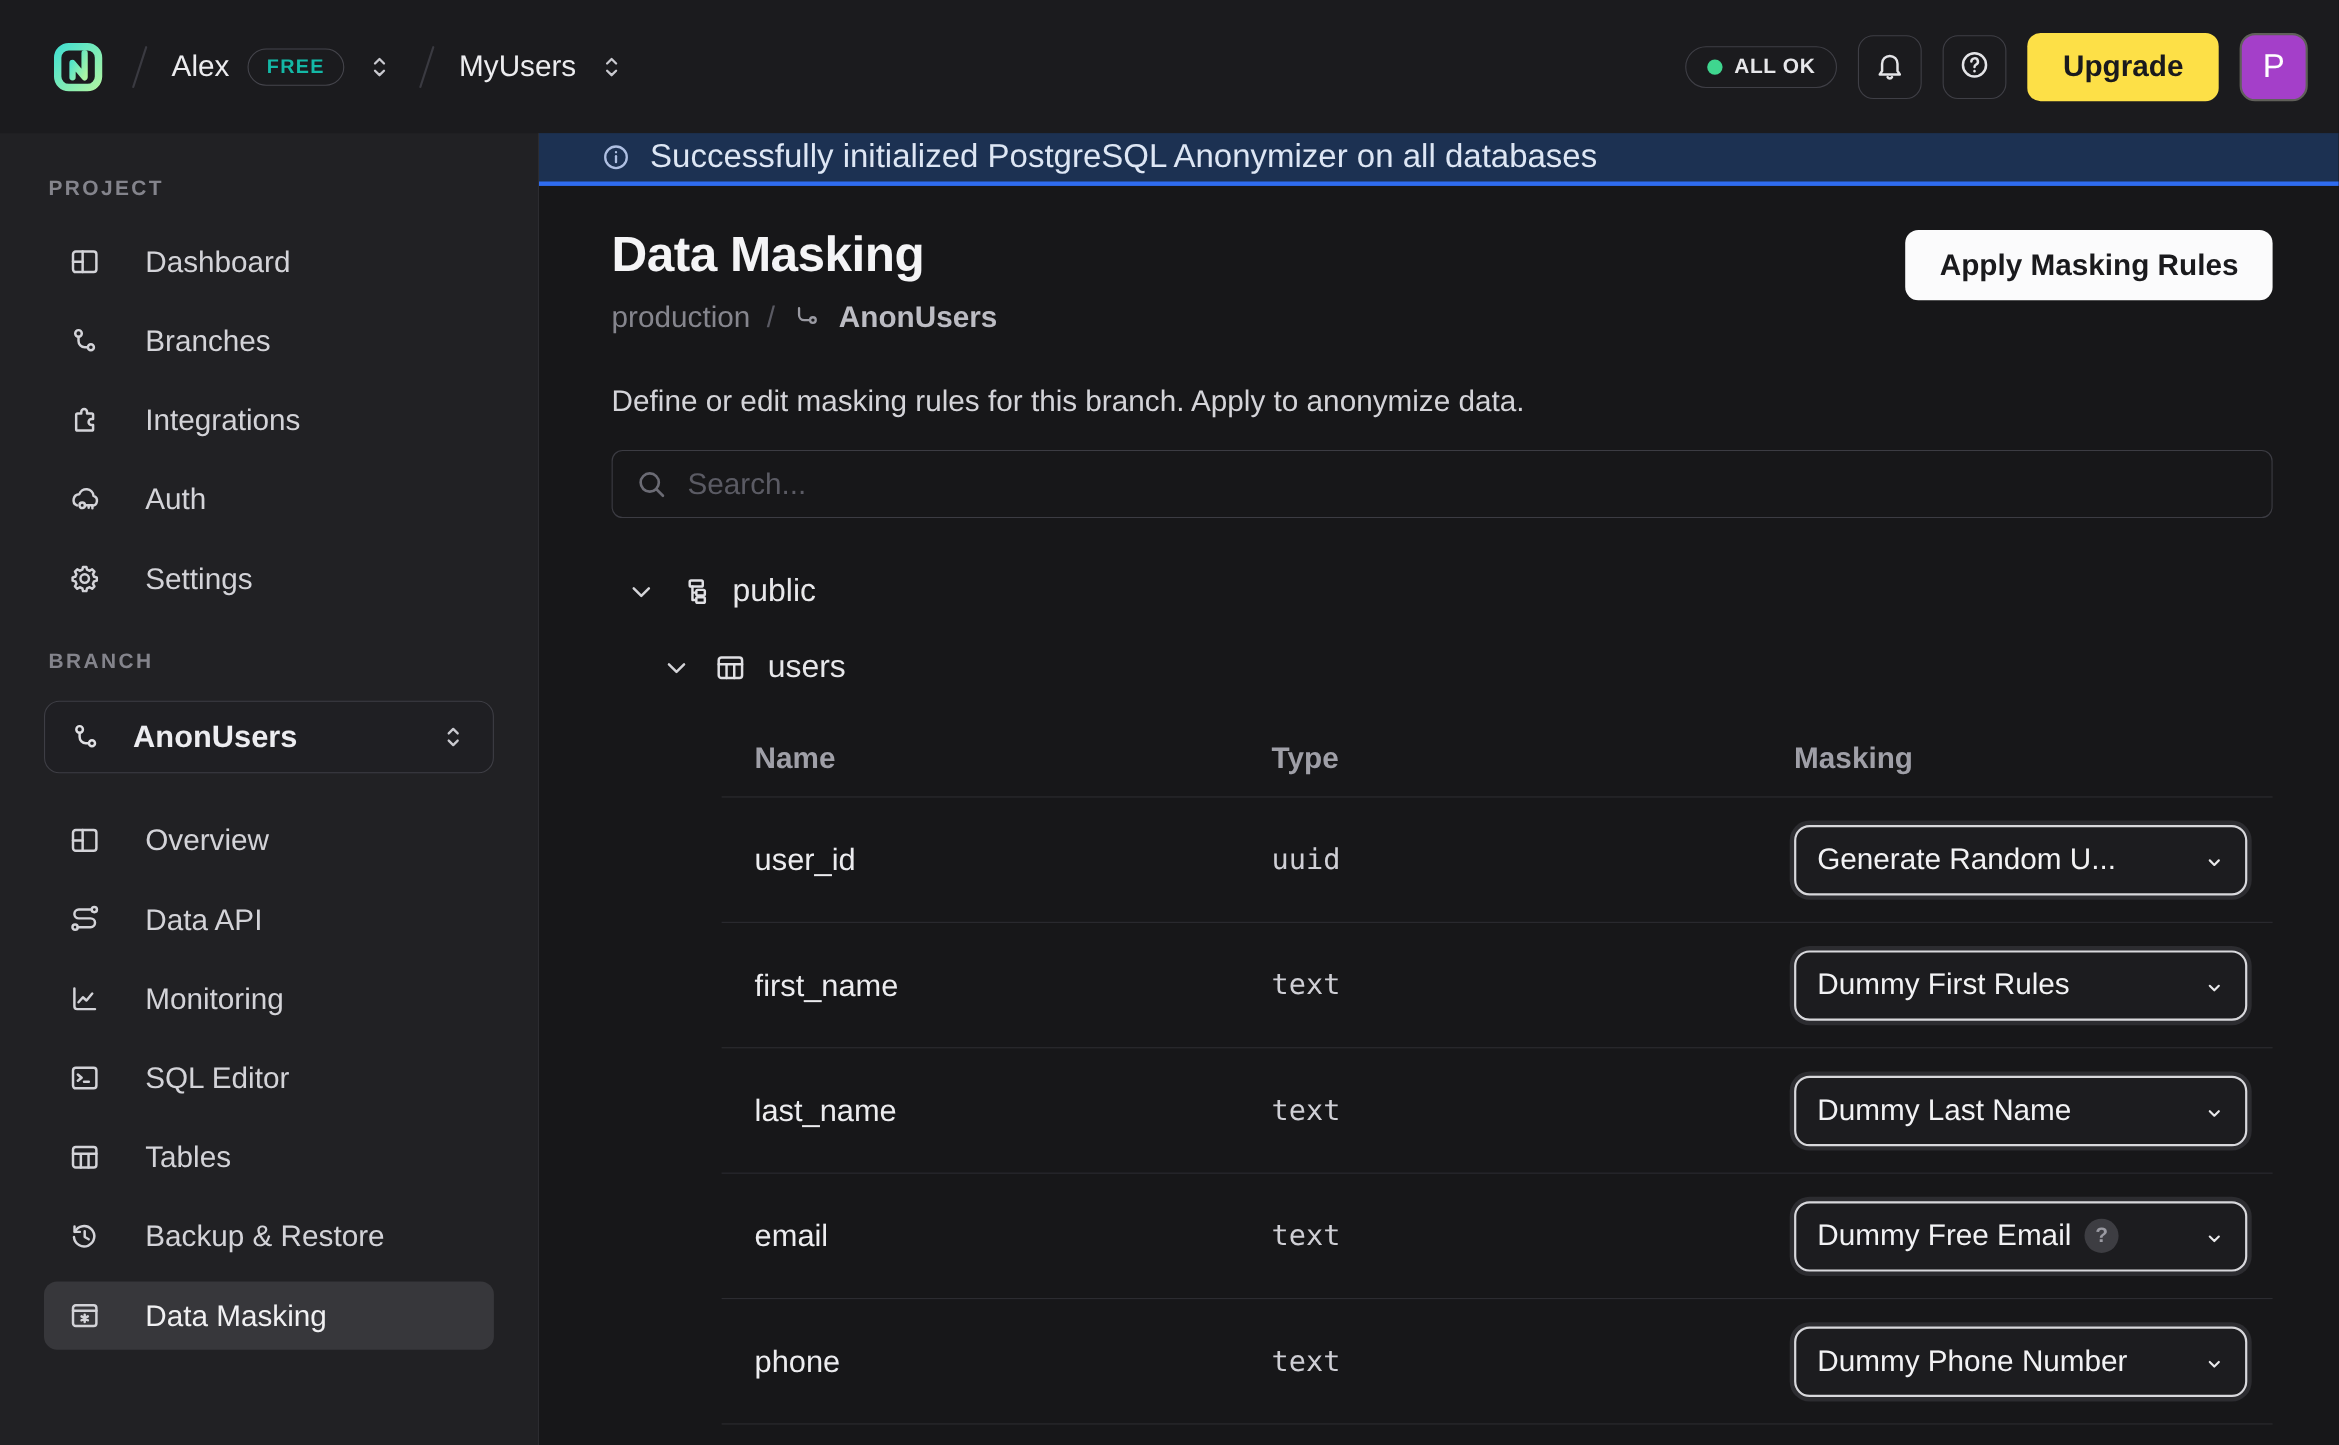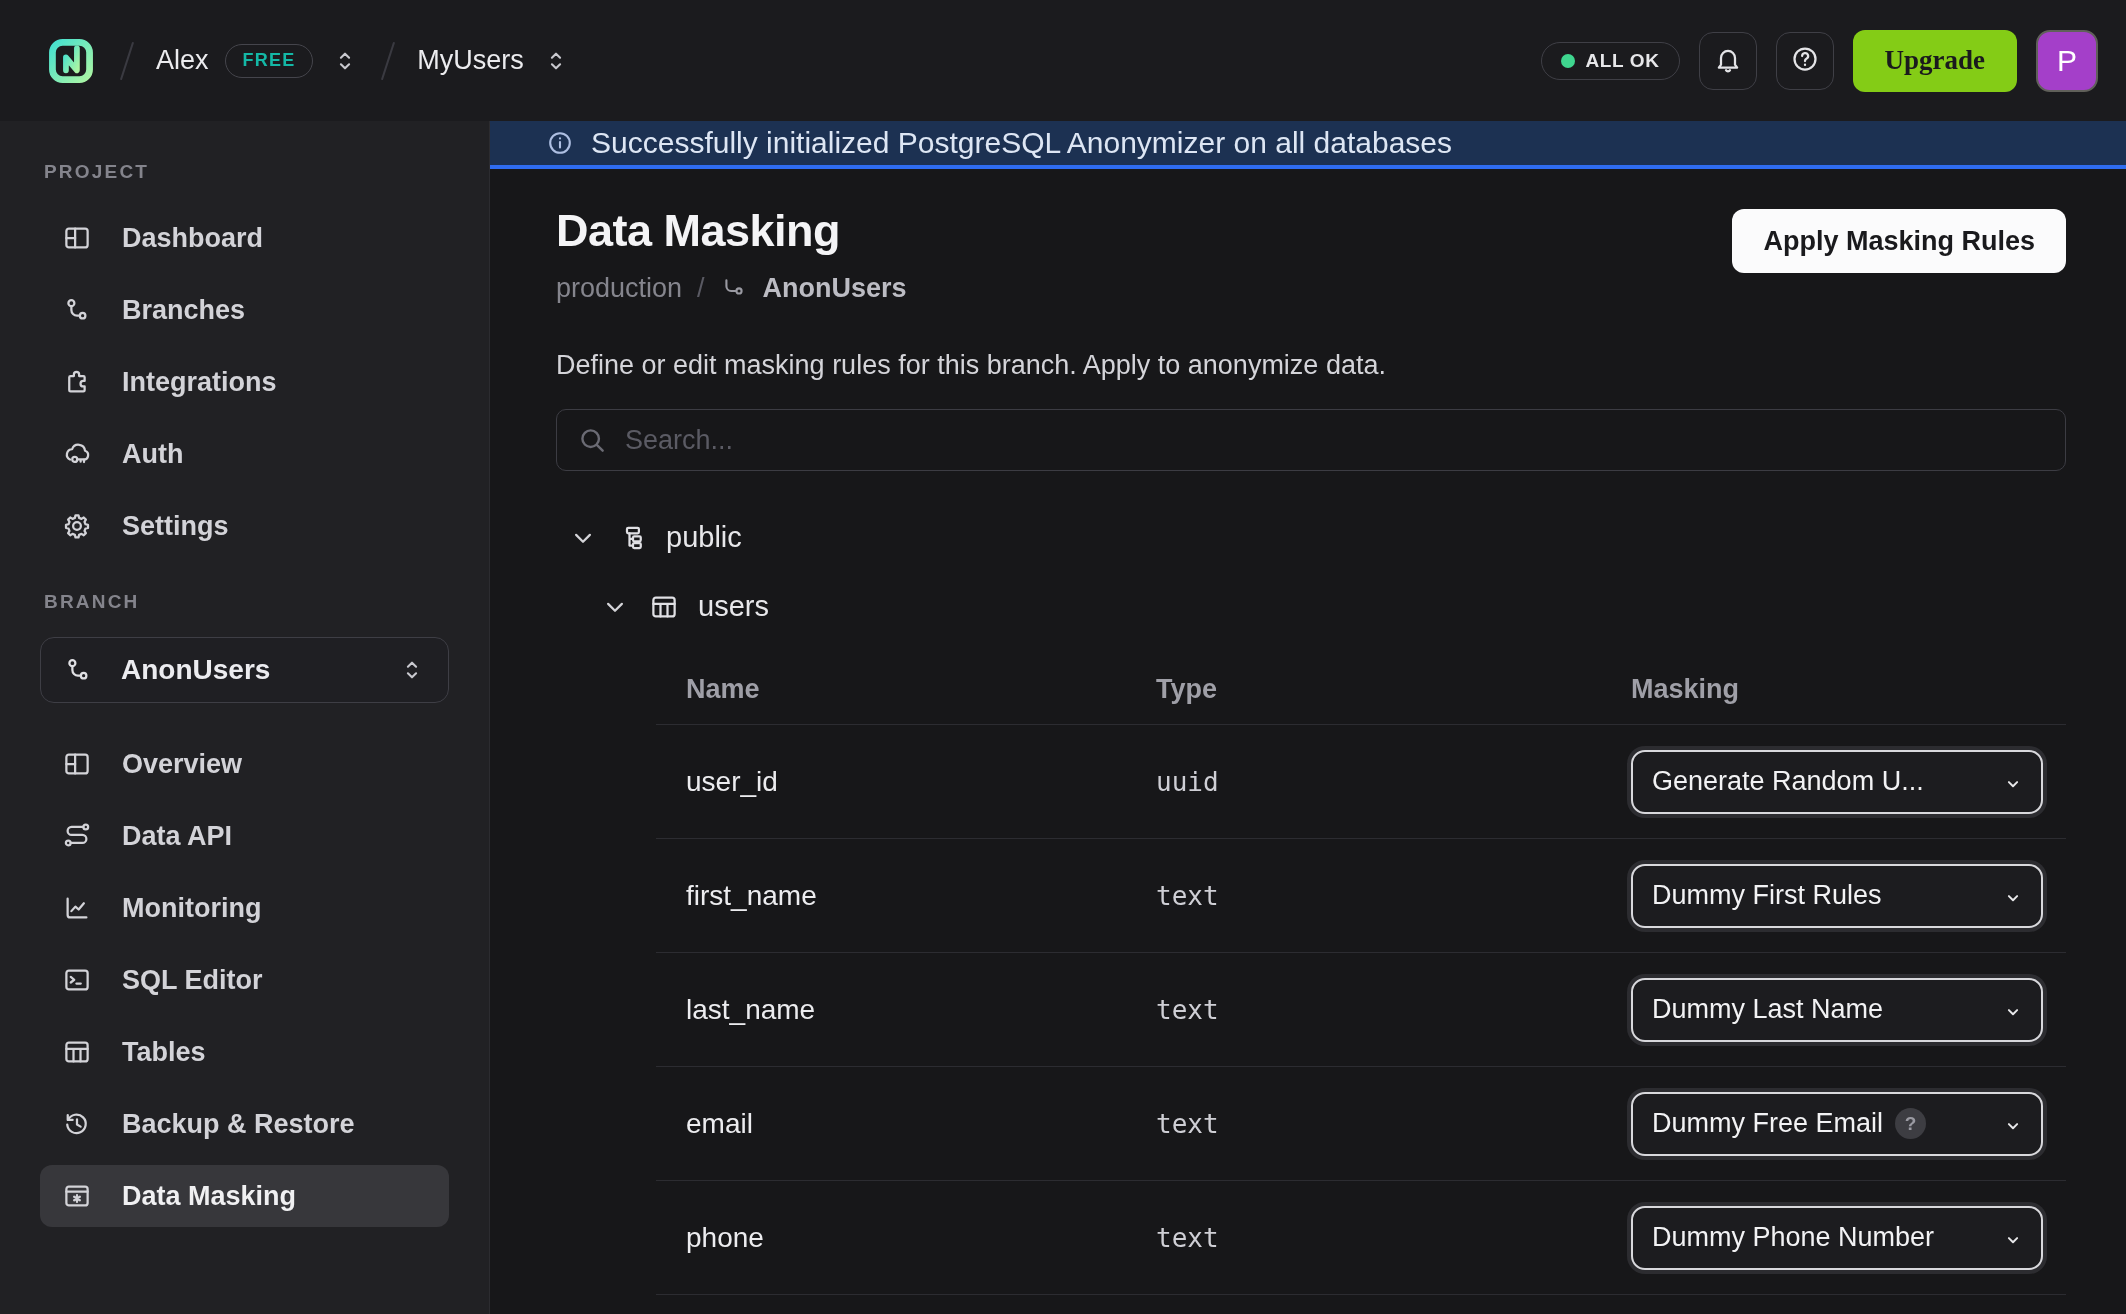--- a/index.html
+++ b/index.html
@@ -20,35 +20,35 @@
   .tb-right { margin-left:auto; display:flex; align-items:center; gap:19px; }
   .status-pill { height:38px; display:flex; align-items:center; gap:11px; padding:0 19px;
     border:1px solid #3f3f46; border-radius:19px; font-size:19px; font-weight:600;
     letter-spacing:.6px; color:#e7e7ea; }
   .status-dot { width:14px; height:14px; border-radius:50%; }
   .icon-btn { width:58px; height:58px; border:1px solid #3f3f46; border-radius:14px;
     background:transparent; color:#e4e4e7; display:flex; align-items:center;
     justify-content:center; }
   .icon-btn svg { width:30px; height:30px; }
   .upgrade-btn { height:62px; padding:0 32px; border:none; border-radius:12px;
-    background:#84cc16; color:#1a1a1d; font-size:27px; font-weight:600;
-    font-family:Liberation Serif, serif; }
+    background:#fde047; color:#1a1a1d; font-size:27px; font-weight:600;
+    font-family:Liberation Sans, sans-serif; }
   .avatar { width:62px; height:62px; border-radius:14px; background:#a43fc9;
     border:2px solid #60605a; color:#fff; font-size:30px; font-weight:500;
     display:flex; align-items:center; justify-content:center; }
 
   
   .sidebar { position:absolute; left:0; top:121px; width:490px; bottom:0;
     background:#212124; border-right:1px solid #2c2c30; padding-top:40px; }
   .section-label { margin-left:44px; font-size:19px; font-weight:600;
     letter-spacing:2.2px; color:#84848c; }
   .nav { margin-top:24px; padding:0 40px 0 40px; }
   .nav-item { height:62px; margin-bottom:10px; border-radius:12px; display:flex;
-    align-items:center; gap:30px; padding-left:22px; font-size:27px; color:#d3d3d8;
-    cursor:default;font-weight:bold; }
+    align-items:center; gap:40px; padding-left:22px; font-size:27px; color:#d3d3d8;
+    cursor:default; }
   .nav-item .icon { width:30px; height:30px; display:flex; color:#d3d3d8; }
   .nav-item.active { background:#37373b; color:#f0f0f2; }
   .branch-section { margin-top:34px; }
   .branch-selector { margin:24px 40px 30px 40px; height:66px; border:1px solid #3e3e45;
     border-radius:14px; display:flex; align-items:center; gap:28px; padding:0 22px;
     font-size:28px; font-weight:600; color:#ececf0; background:#1f1f23; }
   .branch-selector .icon { width:30px; height:30px; display:flex; color:#e0e0e4; }
   .branch-selector .updown { margin-left:auto; }
 
   

